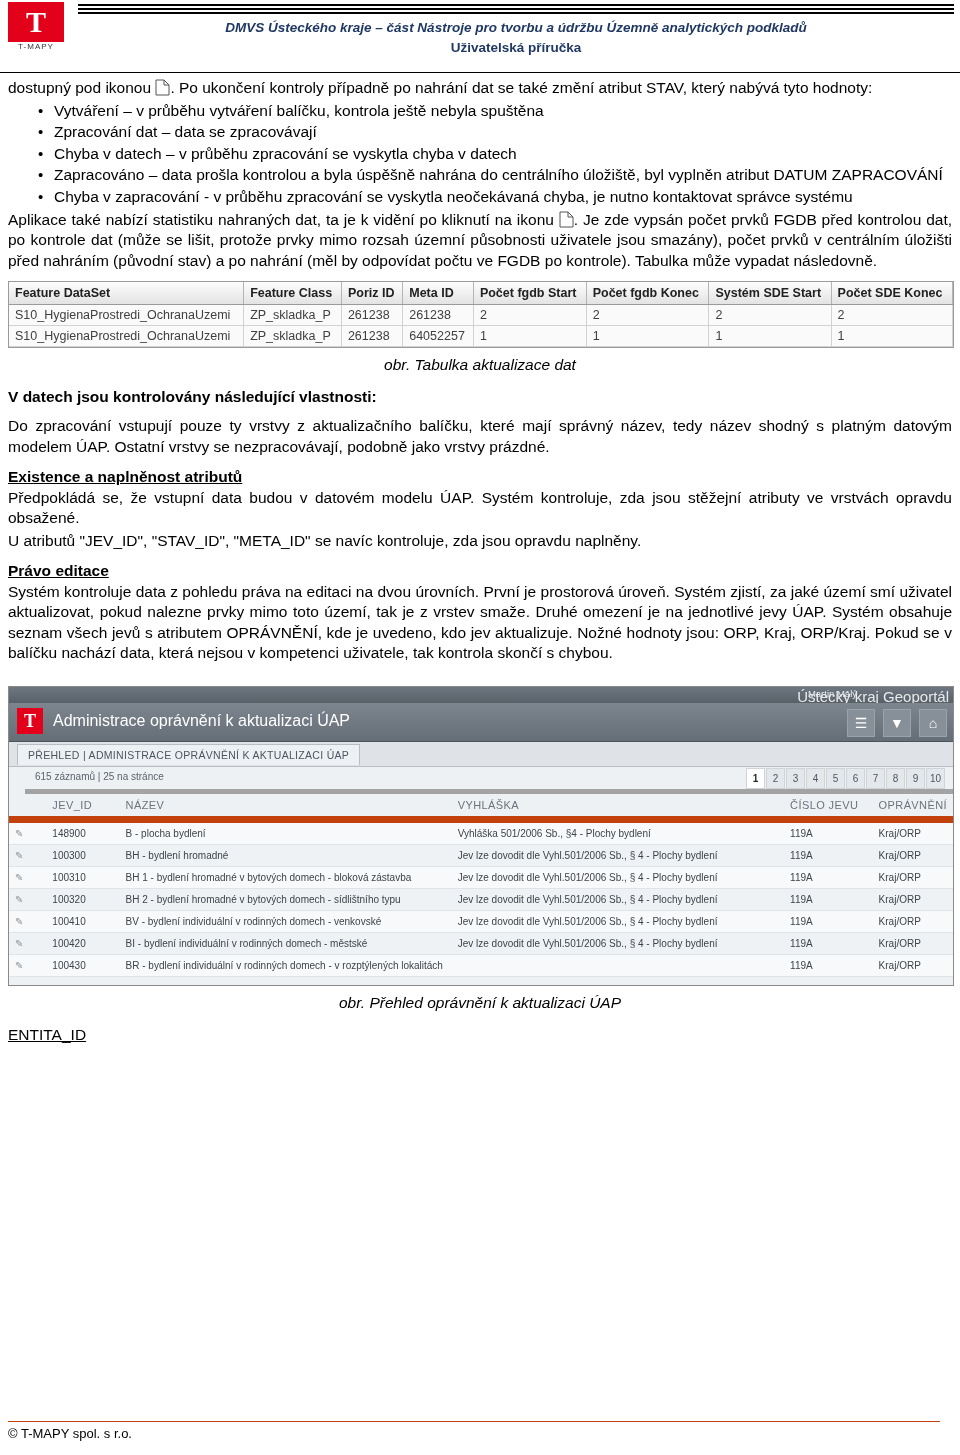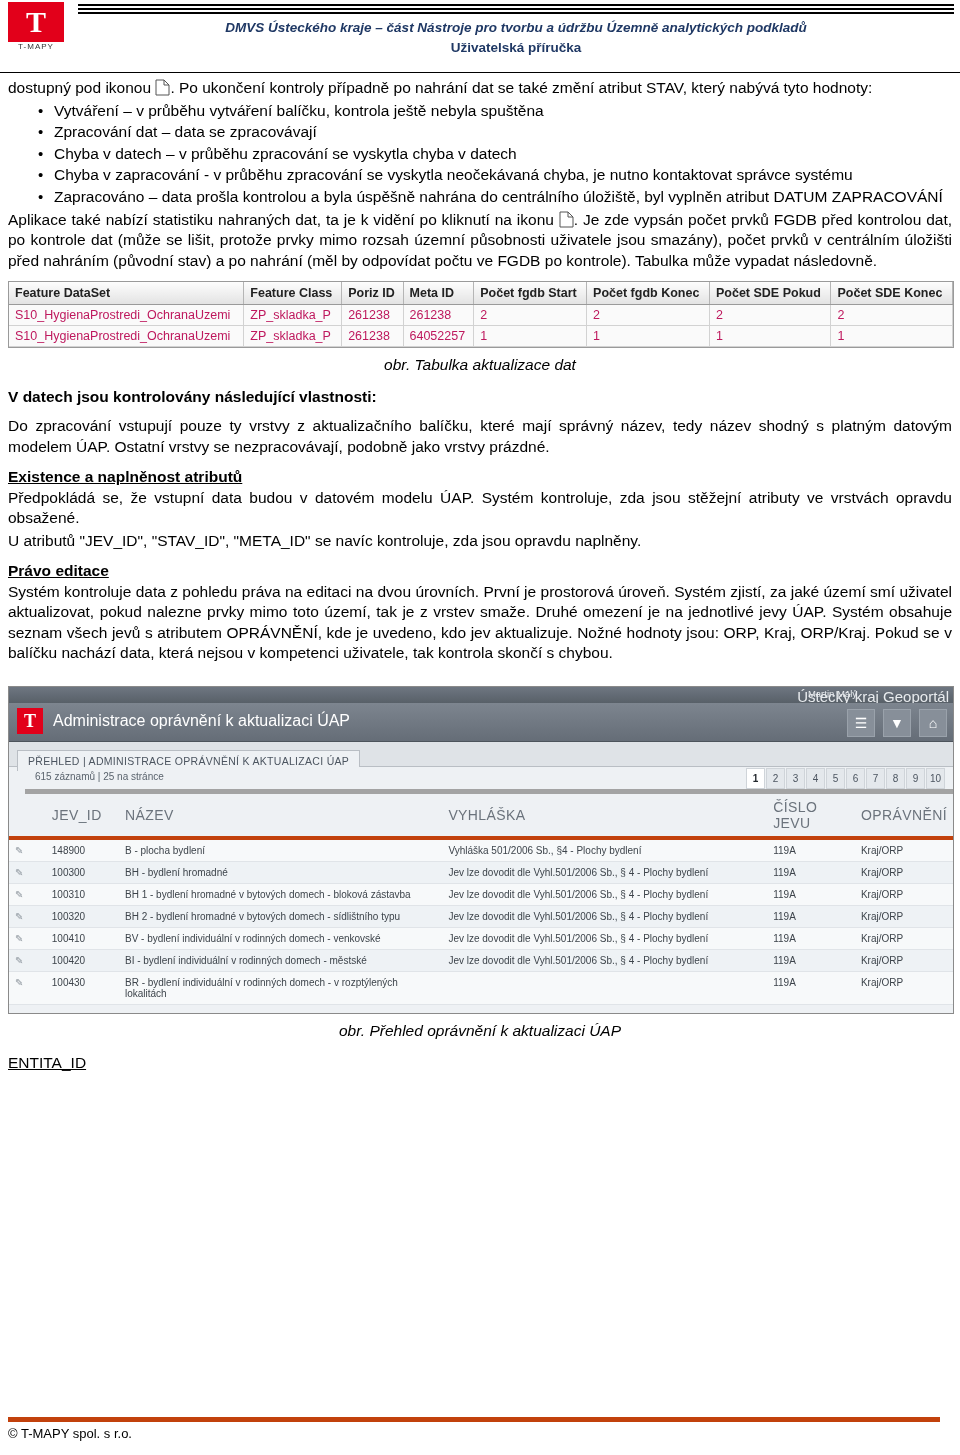--- a/index.html
+++ b/index.html
@@ -163,21 +163,21 @@
     text-align: left;
     padding: 4px 6px;
     color: #222;
     white-space: nowrap;
   }
   .fig-table td {
     border-right: 1px solid #d2d2d2;
     border-bottom: 1px solid #d2d2d2;
     padding: 3px 6px;
     background: #fafafa;
-    color: #be185d;
+    color: #404040;
     white-space: nowrap;
   }
   .fig-caption {
     text-align: center;
     font-size: 15.5px;
     font-style: italic;
     margin-top: 8px;
     margin-bottom: 14px;
   }
 
@@ -266,21 +266,21 @@
   }
   .app-tabbar {
     height: 24px;
     background: #dfe3e7;
     border-bottom: 1px solid #b9bec4;
     position: relative;
   }
   .app-tab {
     position: absolute;
     left: 8px;
-    top: 8px;
+    top: 2px;
     height: 20px;
     line-height: 20px;
     padding: 0 10px;
     background: #eef1f4;
     border: 1px solid #b9bec4;
     border-bottom: none;
     font-size: 10.5px;
     color: #4c5560;
     letter-spacing: .3px;
   }
@@ -322,27 +322,27 @@
     font-weight: bold;
   }
   table.grid {
     width: 100%;
     border-collapse: collapse;
     font-size: 10px;
     color: #3d444b;
   }
   table.grid th {
     background: #eef1f4;
-    border-bottom: 4px solid #c2410c;
+    border-bottom: 7px solid #c2410c;
     text-align: left;
     font-weight: normal;
     color: #6b737c;
     letter-spacing: .4px;
     padding: 5px 6px;
-    font-size: 14px;
+    font-size: 11px;
   }
   table.grid td {
     border-bottom: 1px solid #e0e4e8;
     padding: 5px 6px;
     background: #f7f9fa;
     vertical-align: top;
   }
   table.grid tr:nth-child(even) td {
     background: #eef2f5;
   }
@@ -352,21 +352,21 @@
   }
   .app-footer-space { height: 8px; background: #eef1f4; }
 
   
   .footer {
     position: absolute;
     left: 8px;
     right: 20px;
     bottom: 6px;
     height: 24px;
-    border-top: 5px solid #c2410c;
+    border-top: 1px solid #c2410c;
     padding-top: 3px;
   }
   .footer .left {
     position: absolute;
     left: 0;
     top: 4px;
     font-size: 13px;
   }
   .footer .right {
     position: absolute;
@@ -410,22 +410,22 @@
           <path d="M1 1 h8 l5 5 v10 h-13 z" fill="#ffffff" stroke="#555" stroke-width="1"></path>
           <path d="M9 1 v5 h5" fill="none" stroke="#555" stroke-width="1"></path>
         </svg>
       </span><span>. Po ukončení kontroly případně po nahrání dat se také změní atribut STAV, který nabývá tyto hodnoty:</span>
     </p>
 
     <ul class="bullets">
       <li>Vytváření – v průběhu vytváření balíčku, kontrola ještě nebyla spuštěna</li>
       <li>Zpracování dat – data se zpracovávají</li>
       <li>Chyba v datech – v průběhu zpracování se vyskytla chyba v datech</li>
+      <li>Zapracováno – data prošla kontrolou a byla úspěšně nahrána do centrálního úložiště, byl vyplněn atribut DATUM ZAPRACOVÁNÍ</li>
       <li>Chyba  v zapracování - v průběhu zpracování se vyskytla neočekávaná chyba, je nutno kontaktovat správce systému</li>
-      <li>Zapracováno – data prošla kontrolou a byla úspěšně nahrána do centrálního úložiště, byl vyplněn atribut DATUM ZAPRACOVÁNÍ</li>
     </ul>
 
     <p class="para" style="margin-top:2px;">
       <span>Aplikace také nabízí statistiku nahraných dat, ta je k vidění po kliknutí na ikonu</span>
       <span class="icon-page">
         <svg width="15" height="17" viewBox="0 0 15 17">
           <path d="M1 1 h8 l5 5 v10 h-13 z" fill="#ffffff" stroke="#555" stroke-width="1"></path>
           <path d="M9 1 v5 h5" fill="none" stroke="#555" stroke-width="1"></path>
         </svg>
       </span><span>. Je zde vypsán počet prvků FGDB před kontrolou dat, po kontrole dat (může se lišit, protože prvky mimo rozsah územní působnosti uživatele jsou smazány), počet prvků v centrálním úložišti před nahráním (původní stav) a po nahrání (měl by odpovídat počtu ve FGDB po kontrole). Tabulka může vypadat následovně.</span>
@@ -434,21 +434,21 @@
     <div class="fig-table">
       <table>
         <thead>
           <tr>
             <th>Feature DataSet</th>
             <th>Feature Class</th>
             <th>Poriz ID</th>
             <th>Meta ID</th>
             <th>Počet fgdb Start</th>
             <th>Počet fgdb Konec</th>
-            <th>Počet SDE Pokud</th>
+            <th>Systém SDE Start</th>
             <th>Počet SDE Konec</th>
           </tr>
         </thead>
         <tbody>
           <tr>
             <td>S10_HygienaProstredi_OchranaUzemi</td>
             <td>ZP_skladka_P</td>
             <td>261238</td>
             <td>261238</td>
             <td>2</td>

